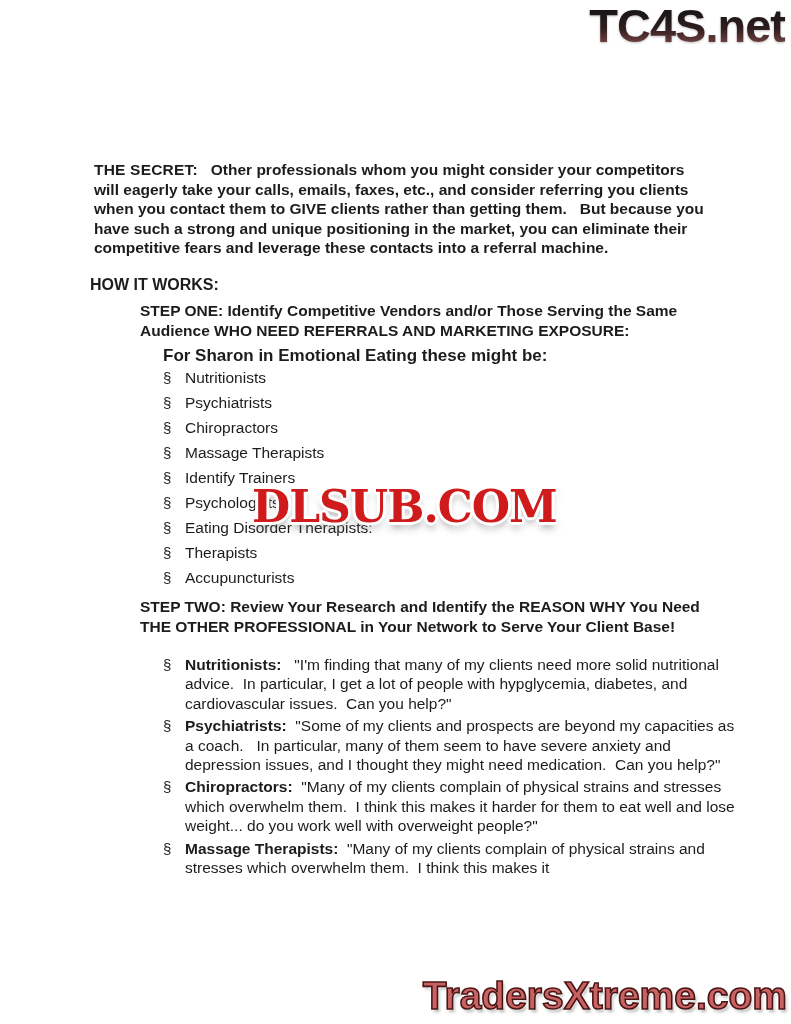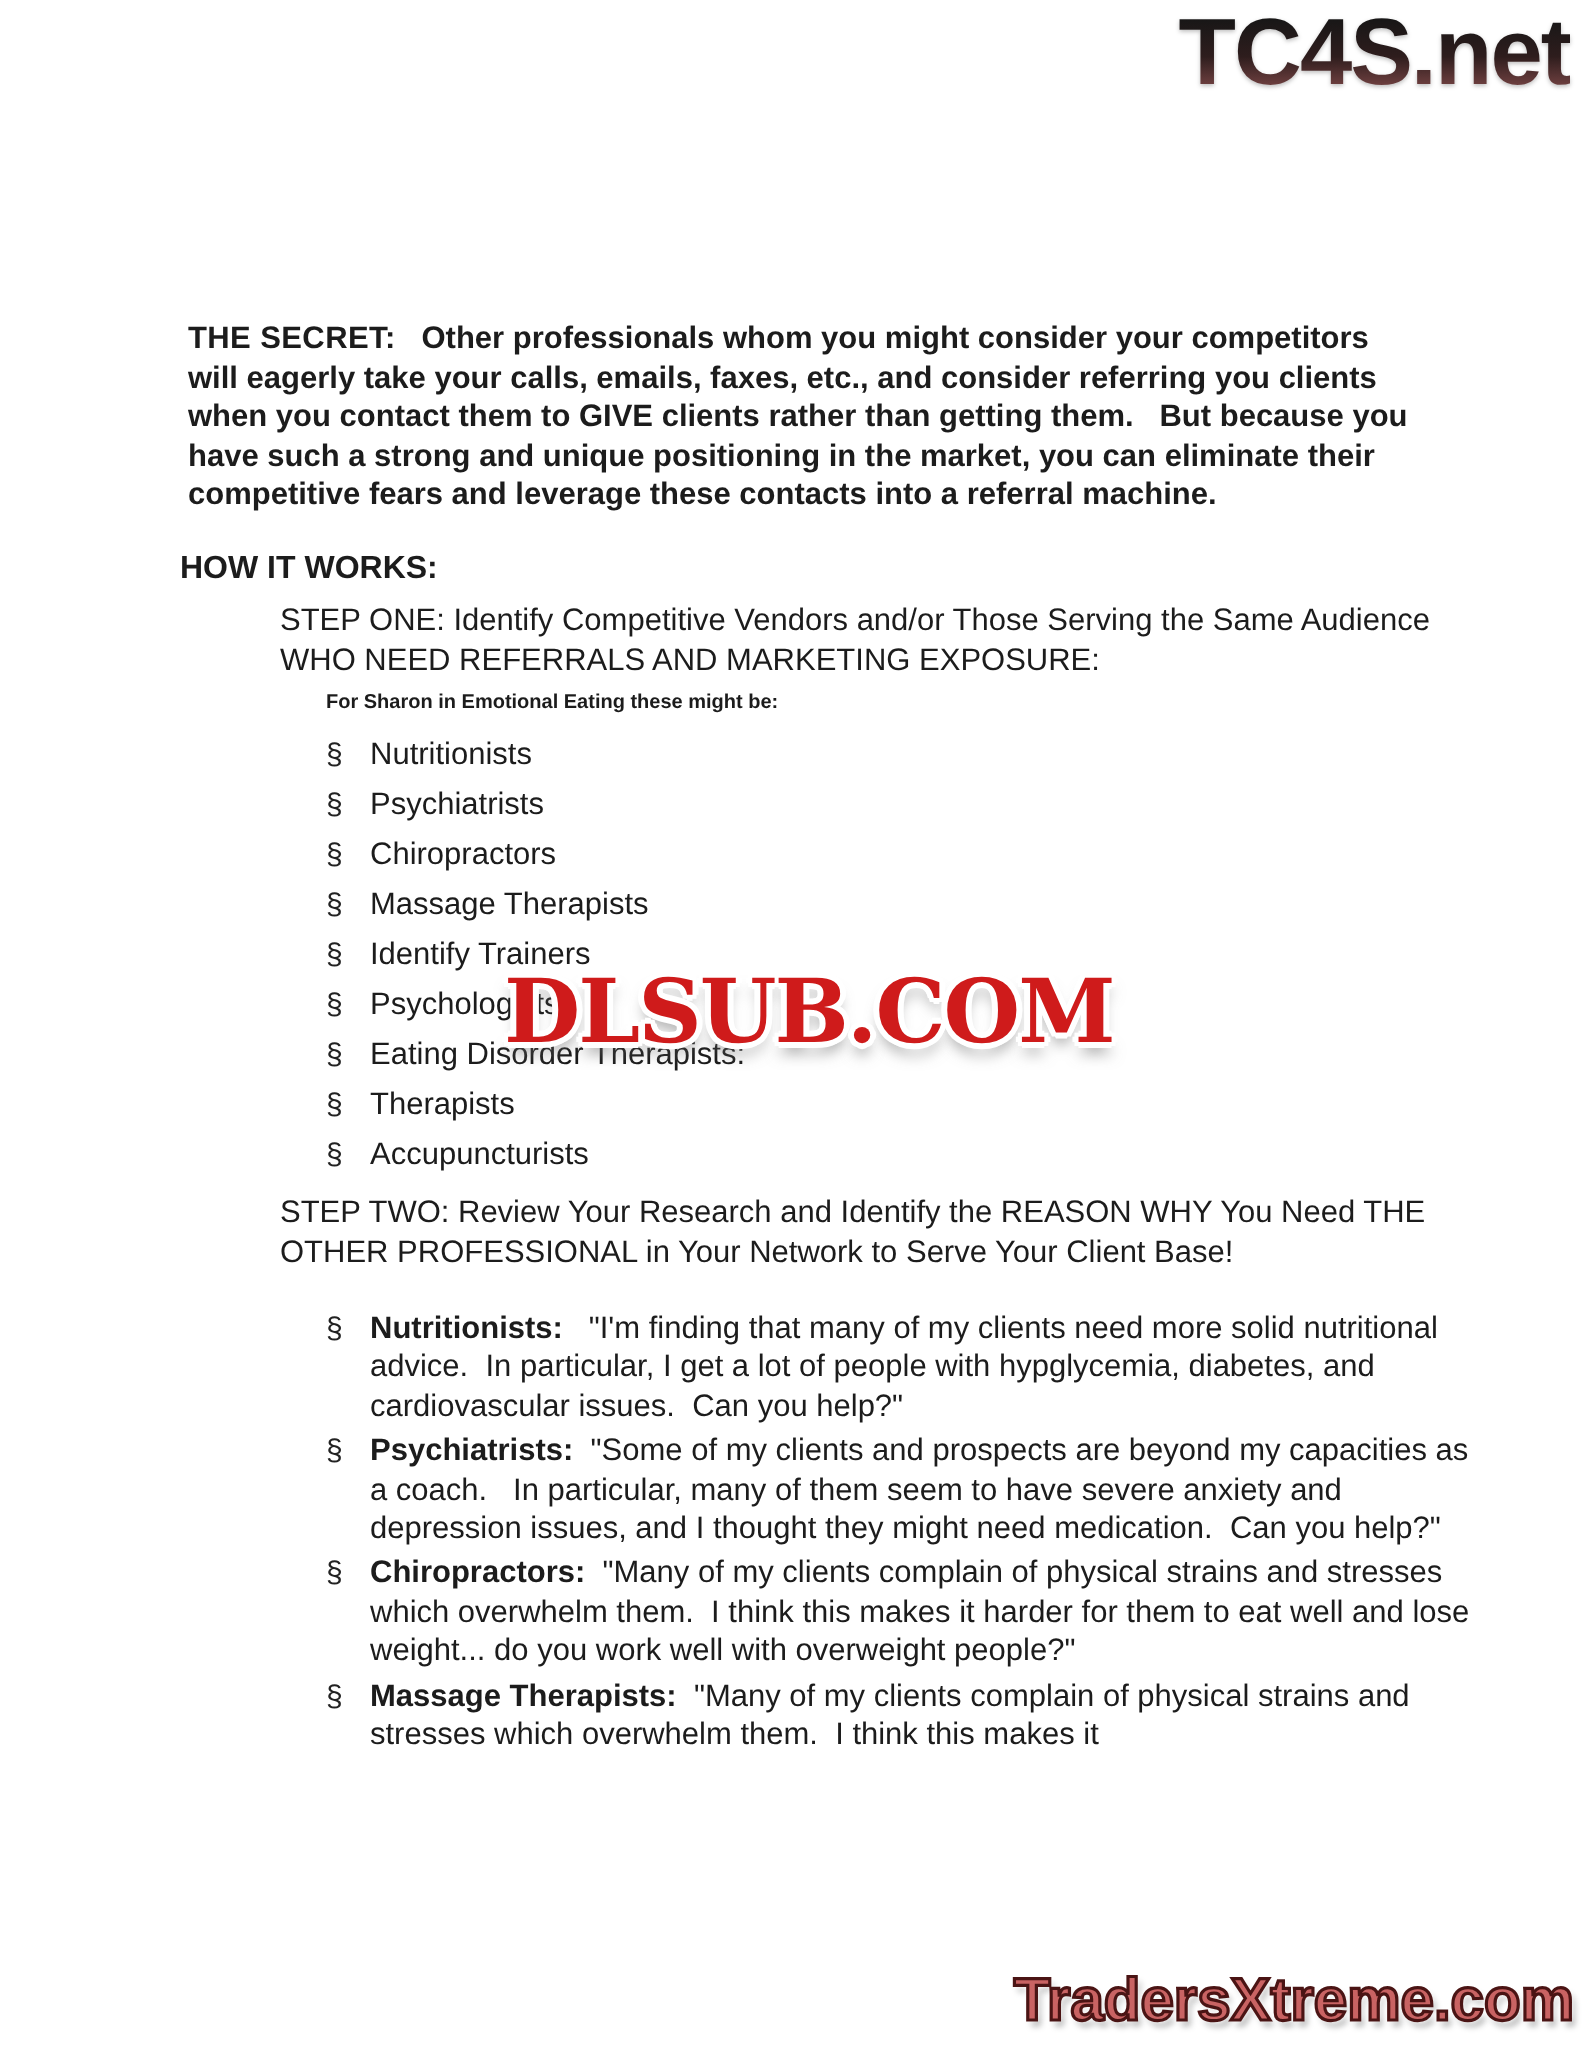--- a/index.html
+++ b/index.html
@@ -58,33 +58,33 @@
   .how-heading {
     position: absolute;
     top: 276px;
     left: 90px;
     font-weight: bold;
     font-size: 16px;
   }
 
   .step-heading {
     position: absolute;
-    font-weight: normal;
+    font-weight: bold;
     left: 140px;
     margin: 0;
   }
   .step-one-heading { top: 301px; width: 578px; }
   .step-two-heading { top: 597px; width: 580px; }
 
   .sharon-heading {
     position: absolute;
     top: 346px;
     left: 163px;
     font-weight: bold;
-    font-size: 10px;
+    font-size: 17px;
   }
 
   .vendor-list {
     position: absolute;
     top: 369px;
     left: 163px;
     margin: 0;
     padding: 0;
     list-style: none;
   }
@@ -132,21 +132,21 @@
       -2px -2px 0 #ffffff, 2px -2px 0 #ffffff, -2px 2px 0 #ffffff, 2px 2px 0 #ffffff,
       0 6px 7px rgba(110,110,110,0.55);
     z-index: 5;
   }
 
   
   .traders-logo {
     position: absolute;
     bottom: 6px;
     right: 4px;
-    font-size: 30px;
+    font-size: 39px;
     font-weight: bold;
     color: #c96363;
     -webkit-text-stroke: 1.6px #4a1414;
     letter-spacing: 0px;
     text-shadow:
       0 0 2px #ffffff, 0 0 4px #ffffff, 0 0 6px #ffffff,
       2px 3px 3px rgba(0,0,0,0.35);
     z-index: 5;
     text-align: center;
   }

